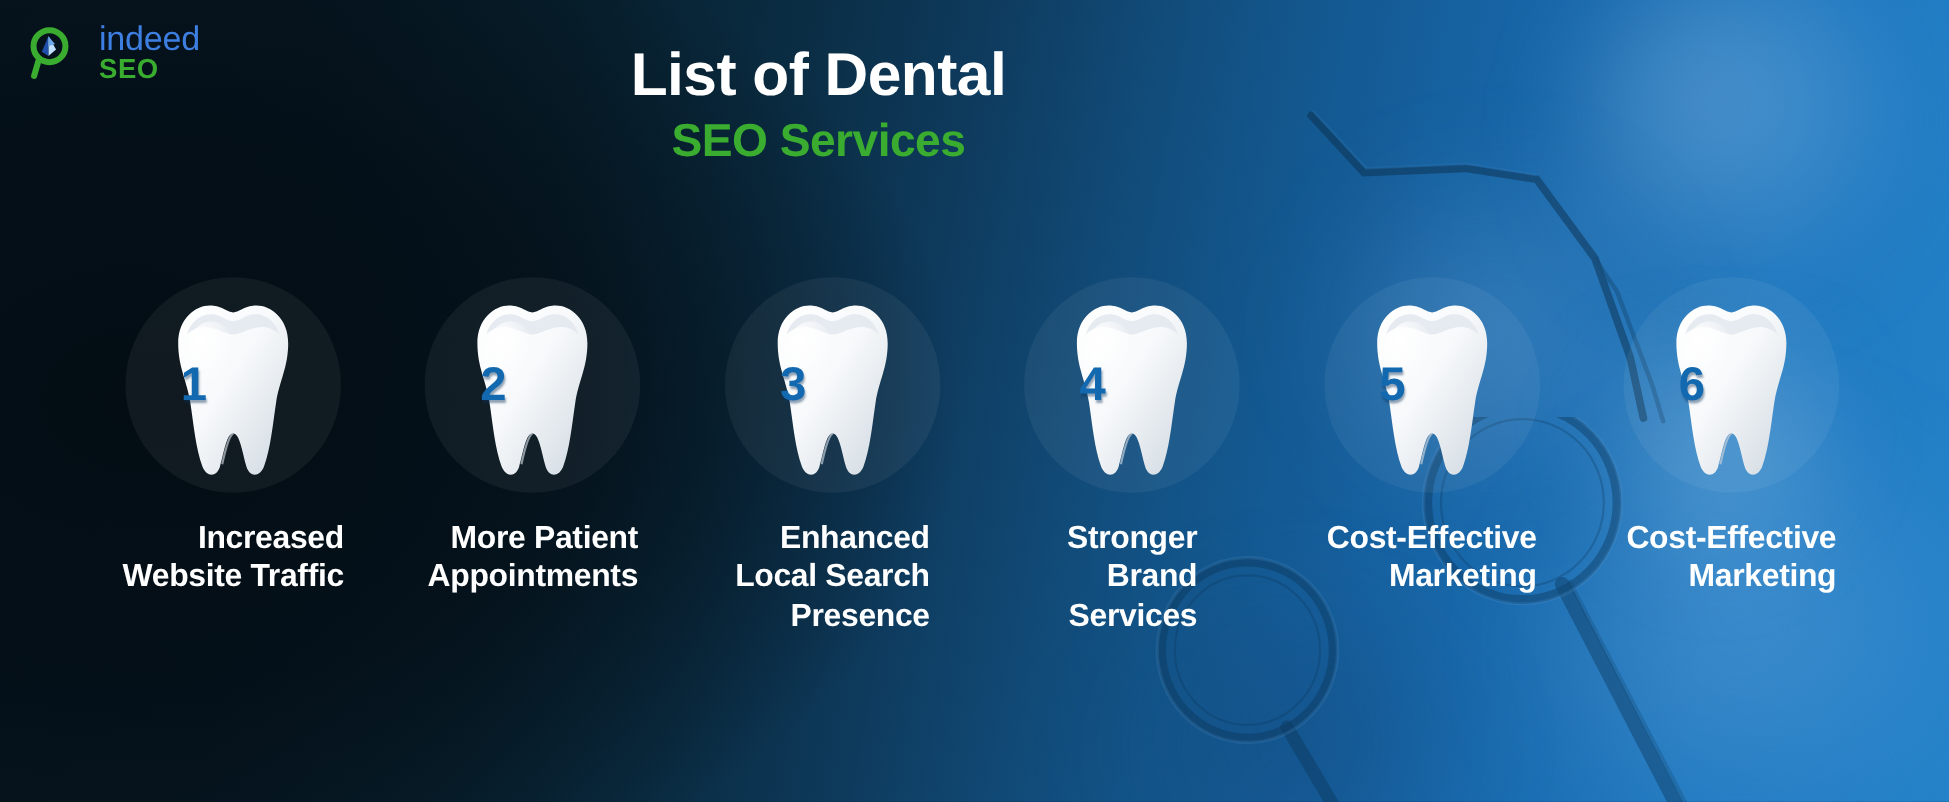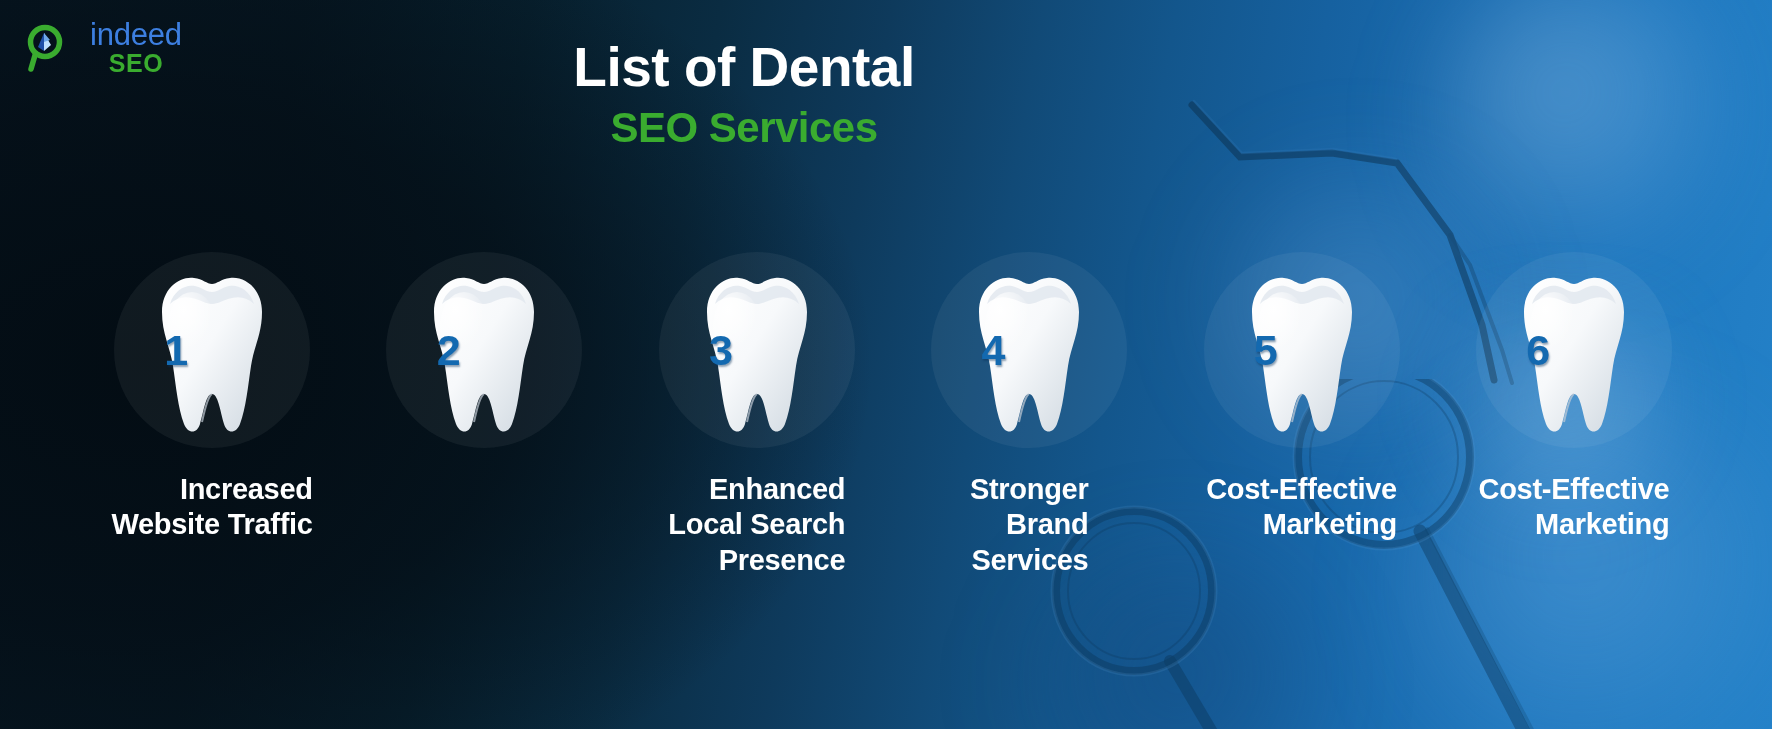--- a/index.html
+++ b/index.html
@@ -112,21 +112,20 @@
     font-weight: 500;
     color: #3d7fe0;
     letter-spacing: -0.2px;
   }
   .logo-seo {
     font-size: 25px;
     font-weight: 700;
     color: #3aac2f;
     letter-spacing: 0.5px;
     margin-top: 1px;
-    text-align: center;
   }
 
   
   .title-block {
     position: absolute;
     top: 38px;
     left: 0;
     width: 1488px;
     text-align: center;
     line-height: 1.08;
@@ -309,20 +308,22 @@
                    C114 66 106 78 103 98 C100 118 98 140 92 156 C88 166 79 166 76 156
                    C72 142 70 126 64 126 C58 126 56 142 52 156 C49 166 40 166 36 156
                    C30 140 28 118 25 98 C22 78 14 66 14 44 Z" fill="url(#tg1)"></path>
           <path d="M22 36 C26 22 38 16 47 18 C54 19.5 58 24 64 24 C70 24 74 19.5 81 18 C90 16 102 22 106 36
                    C100 30 92 28 84 30 C75 32 70 36 64 36 C58 36 53 32 44 30 C36 28 28 30 22 36 Z" fill="#e2e8ee" opacity="0.85"></path>
           <ellipse cx="44" cy="58" rx="24" ry="34" fill="url(#th1)"></ellipse>
           <path d="M64 126 C60 128 57 140 54 154" stroke="#c3ccd6" stroke-width="2" fill="none" opacity="0.7"></path>
         </svg>
         <div class="tooth-num">2</div>
       </div>
+      <div class="item-label">More Patient
+Appointments</div>
     </div>
 
     <div class="item">
       <div class="icon-wrap">
         <div class="icon-circle"></div>
         <svg class="tooth-svg" viewBox="0 0 128 168">
           <path d="M14 44 C14 20 32 8 46 10 C55 11 59 16 64 16 C69 16 73 11 82 10 C96 8 114 20 114 44
                    C114 66 106 78 103 98 C100 118 98 140 92 156 C88 166 79 166 76 156
                    C72 142 70 126 64 126 C58 126 56 142 52 156 C49 166 40 166 36 156
                    C30 140 28 118 25 98 C22 78 14 66 14 44 Z" fill="url(#tg1)"></path>

